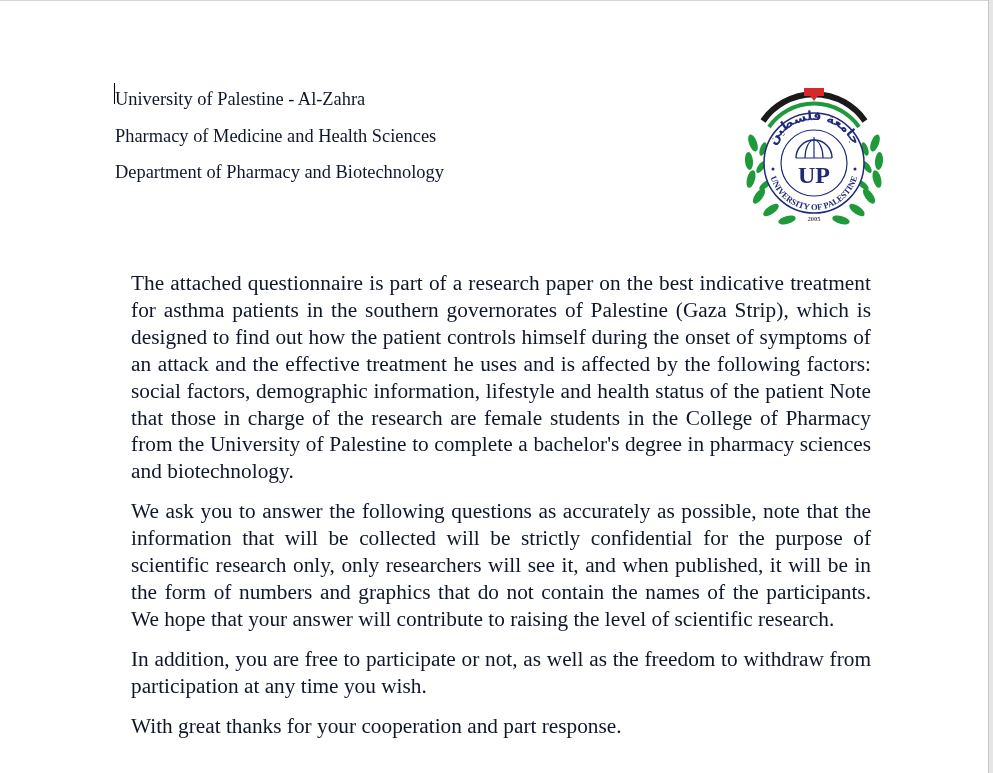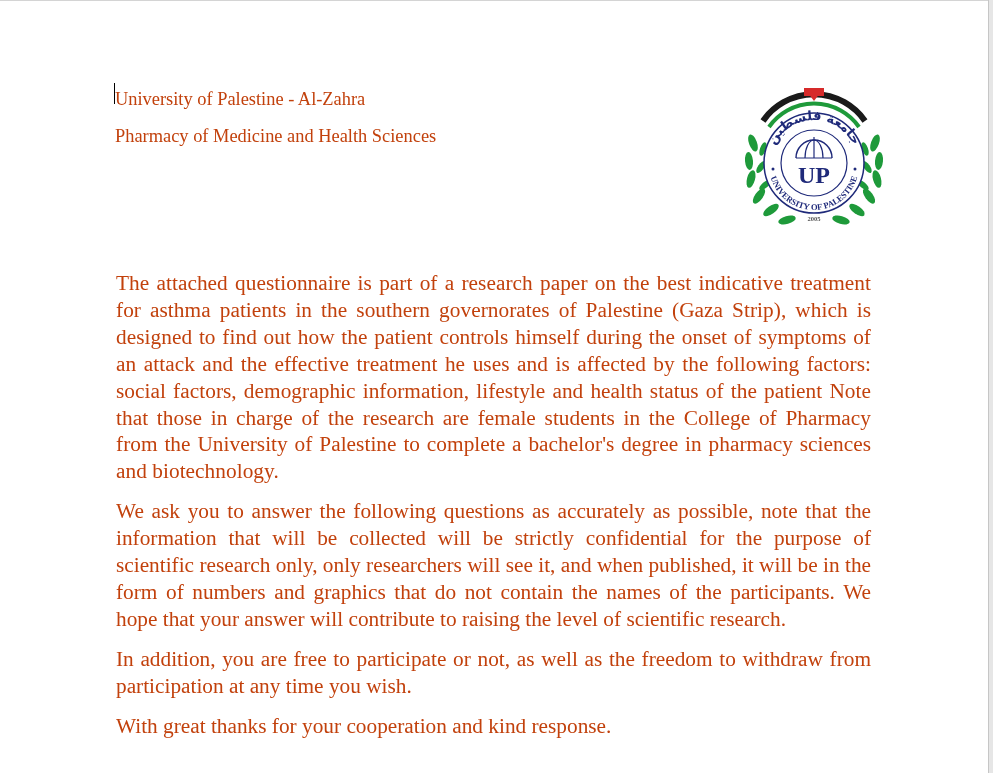--- a/index.html
+++ b/index.html
@@ -37,21 +37,21 @@
       width: 4px;
       height: 773px;
       background: #e6e6e6;
     }
     .page {
       position: absolute;
       left: 0; top: 0;
       width: 988px;
       height: 773px;
       font-family: "Liberation Serif", "DejaVu Serif", serif;
-      color: #c2410c;
+      color: #0f172a;
     }
     .header-lines {
       position: absolute;
       left: 115px;
       top: 81px;
       font-size: 18.4px;
       line-height: 36.5px;
       white-space: nowrap;
     }
     .header-line { display: block; }
@@ -72,21 +72,21 @@
     }
     .body-text {
       position: absolute;
       left: 115px;
       top: 270px;
       width: 756px;
       font-size: 21.3px;
       line-height: 26.9px;
       text-align: justify;
     }
-    .para { margin: 0 0 13px 1px; }
+    .para { margin: 0 0 13px 16px; }
     .para.p1 { letter-spacing: 0.05px; }
     .watermark {
       position: absolute;
       left: 435px;
       top: 700px;
       width: 125px;
       height: 56px;
       pointer-events: none;
       opacity: 0.28;
     }
@@ -96,20 +96,21 @@
 
 <div class="viewport">
   <div class="top-border"></div>
 
   <div class="page">
     <div class="caret"></div>
 
     <div class="header-lines">
       <span class="header-line">University of Palestine - Al-Zahra</span>
       <span class="header-line">Pharmacy of Medicine and Health Sciences</span>
+      <span class="header-line">Department of Pharmacy and Biotechnology</span>
     </div>
 
     <div class="logo">
       <svg width="146" height="146" viewBox="0 0 146 146">
 
         <path d="M22 36 A62 62 0 0 1 124 36" fill="none" stroke="#1a1a1a" stroke-width="6"></path>
 
         <path d="M28 42 A55 55 0 0 1 118 42" fill="none" stroke="#1e9a3a" stroke-width="4"></path>
 
         <polygon points="64,4 82,4 73,16" fill="#d62a2a"></polygon>
@@ -164,20 +165,20 @@
         <circle cx="114" cy="84" r="1.5" fill="#1f2a7a"></circle>
 
         <text x="73" y="136" text-anchor="middle" font-family="Liberation Serif, serif" font-size="6.5" font-weight="bold" fill="#555">2005</text>
       </svg>
     </div>
 
     <div class="body-text">
       <p class="para p1">The attached questionnaire is part of a research paper on the best indicative treatment for asthma patients in the southern governorates of Palestine (Gaza Strip), which is designed to find out how the patient controls himself during the onset of symptoms of an attack and the effective treatment he uses and is affected by the following factors: social factors, demographic information, lifestyle and health status of the patient Note that those in charge of the research are female students in the College of Pharmacy from the University of Palestine to complete a bachelor's degree in pharmacy sciences and biotechnology.</p>
       <p class="para">We ask you to answer the following questions as accurately as possible, note that the information that will be collected will be strictly confidential for the purpose of scientific research only, only researchers will see it, and when published, it will be in the form of numbers and graphics that do not contain the names of the participants. We hope that your answer will contribute to raising the level of scientific research.</p>
       <p class="para">In addition, you are free to participate or not, as well as the freedom to withdraw from participation at any time you wish.</p>
-      <p class="para">With great thanks for your cooperation and kind response.</p>
+      <p class="para">With great thanks for your cooperation and part response.</p>
     </div>
 
   </div>
 
   <div class="right-edge"></div>
   <div class="right-gutter"></div>
 </div>
 
 </body></html>

